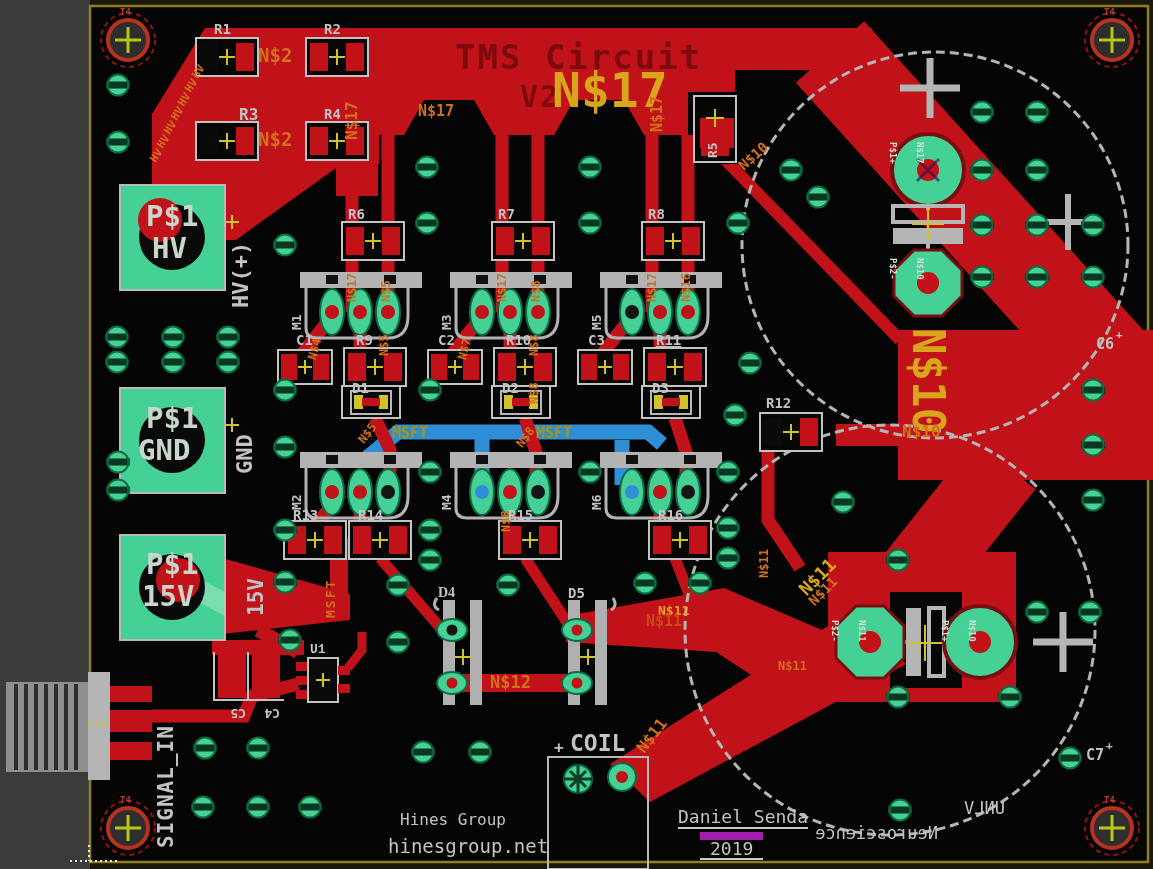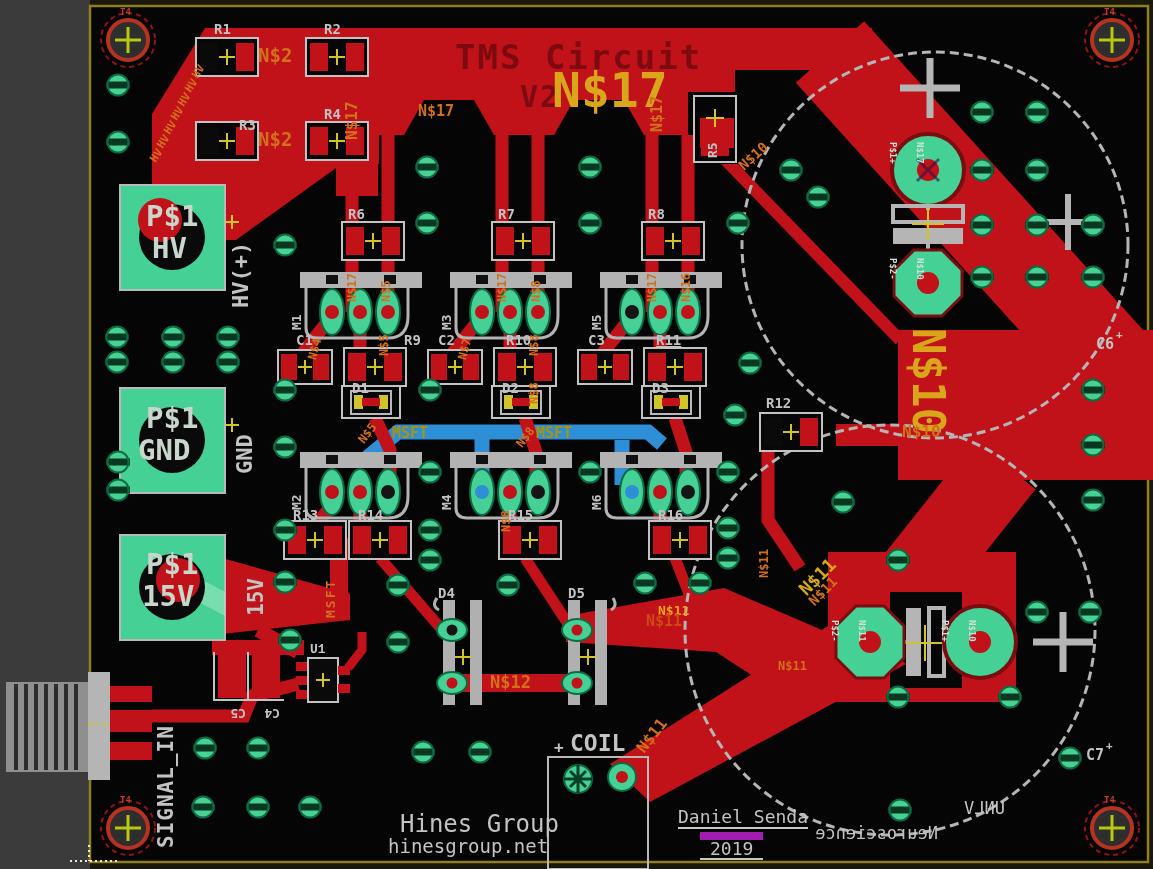--- a/index.html
+++ b/index.html
@@ -444,41 +444,41 @@
     <div class="lbl" style="left:796px;top:586px;font-size:18px;color:#d8a81a;transform:rotate(-45deg);">N$11</div>
     <div class="lbl net" style="left:806px;top:598px;font-size:14px;transform:rotate(-45deg);">N$11</div>
     <div class="lbl" style="left:658px;top:604px;font-size:13px;color:#f0a41e;">N$11</div>
     <div class="lbl" style="left:646px;top:614px;font-size:15px;color:#cc4a14;">N$11</div>
     <div class="lbl net" style="left:778px;top:660px;font-size:12px;">N$11</div>
     <div class="lbl net" style="left:634px;top:746px;font-size:16px;transform:rotate(-52deg);">N$11</div>
     <div class="lbl net" style="left:490px;top:674px;font-size:17px;">N$12</div>
 
     <div class="lbl silk" style="left:214px;top:22px;font-size:14px;">R1</div>
     <div class="lbl silk" style="left:324px;top:22px;font-size:14px;">R2</div>
-    <div class="lbl silk" style="left:214px;top:118px;font-size:14px;padding-left:25px;">R3</div>
+    <div class="lbl silk" style="left:214px;top:107px;font-size:16px;padding-left:25px;">R3</div>
     <div class="lbl silk" style="left:324px;top:107px;font-size:14px;">R4</div>
     <div class="lbl silk v90" style="left:706px;top:158px;font-size:13px;">R5</div>
     <div class="lbl silk" style="left:348px;top:207px;font-size:14px;">R6</div>
     <div class="lbl silk" style="left:498px;top:207px;font-size:14px;">R7</div>
     <div class="lbl silk" style="left:648px;top:207px;font-size:14px;">R8</div>
     <div class="lbl silk" style="left:296px;top:333px;font-size:14px;">C1</div>
-    <div class="lbl silk" style="left:356px;top:333px;font-size:14px;margin-left:48px;">R9</div>
+    <div class="lbl silk" style="left:356px;top:333px;font-size:14px;">R9</div>
     <div class="lbl silk" style="left:438px;top:333px;font-size:14px;text-align:right;">C2</div>
     <div class="lbl silk" style="left:506px;top:333px;font-size:14px;">R10</div>
     <div class="lbl silk" style="left:588px;top:333px;font-size:14px;">C3</div>
     <div class="lbl silk" style="left:656px;top:333px;font-size:14px;text-decoration:underline;">R11</div>
     <div class="lbl silk" style="left:352px;top:381px;font-size:14px;">D1</div>
     <div class="lbl silk" style="left:502px;top:381px;font-size:14px;">D2</div>
     <div class="lbl silk" style="left:652px;top:381px;font-size:14px;">D3</div>
     <div class="lbl silk" style="left:766px;top:396px;font-size:14px;">R12</div>
     <div class="lbl silk" style="left:293px;top:508px;font-size:14px;">R13</div>
     <div class="lbl silk" style="left:358px;top:508px;font-size:14px;">R14</div>
     <div class="lbl silk" style="left:508px;top:508px;font-size:14px;">R15</div>
     <div class="lbl silk" style="left:658px;top:508px;font-size:14px;">R16</div>
-    <div class="lbl silk" style="left:438px;top:586px;font-size:14px;">D4</div>
+    <div class="lbl silk" style="left:438px;top:586px;font-size:14px;font-family:Liberation Serif, serif;">D4</div>
     <div class="lbl silk" style="left:568px;top:586px;font-size:14px;">D5</div>
     <div class="lbl silk" style="left:310px;top:643px;font-size:13px;font-family:Liberation Mono, monospace;">U1</div>
     <div class="lbl silk" style="left:246px;top:720px;font-size:13px;transform:rotate(180deg);">C5</div>
     <div class="lbl silk" style="left:280px;top:720px;font-size:13px;transform:rotate(180deg);">C4</div>
     <div class="lbl silk v90" style="left:290px;top:330px;font-size:13px;">M1</div>
     <div class="lbl silk v90" style="left:440px;top:330px;font-size:13px;">M3</div>
     <div class="lbl silk v90" style="left:590px;top:330px;font-size:13px;">M5</div>
     <div class="lbl silk v90" style="left:290px;top:510px;font-size:13px;">M2</div>
     <div class="lbl silk v90" style="left:440px;top:510px;font-size:13px;">M4</div>
     <div class="lbl silk v90" style="left:590px;top:510px;font-size:13px;">M6</div>
@@ -510,20 +510,20 @@
     </div>
     <div class="lbl padtxt r90" style="left:994px;top:620px;font-size:9px;">
       <span>N$10</span>
       <span>P$1+</span>
     </div>
     <div class="lbl silk" style="left:1096px;top:337px;font-size:15px;">C6</div>
     <div class="lbl silk" style="left:1116px;top:329px;font-size:11px;">+</div>
     <div class="lbl silk" style="left:1086px;top:748px;font-size:15px;">C7</div>
     <div class="lbl silk" style="left:1106px;top:740px;font-size:11px;">+</div>
 
-    <div class="lbl silk" style="left:400px;top:812px;font-size:24px;font-weight:normal;">Hines Group</div>
+    <div class="lbl silk" style="left:400px;top:812px;font-size:16px;font-weight:normal;">Hines Group</div>
     <div class="lbl silk" style="left:388px;top:837px;font-size:19px;font-weight:normal;">hinesgroup.net</div>
     <div class="lbl silk underl" style="left:678px;top:808px;font-size:18px;font-weight:normal;">Daniel Senda</div>
     <div class="lbl silk year" style="left:700px;top:832px;font-size:18px;font-weight:normal;">2019</div>
     <div class="lbl silk mirror" style="left:1005px;top:800px;font-size:17px;font-weight:normal;">UNLV</div>
     <div class="lbl silk mirror" style="left:938px;top:825px;font-size:17px;font-weight:normal;">Neuroscience</div>
   </div>
 </div>
 
 </body></html>

